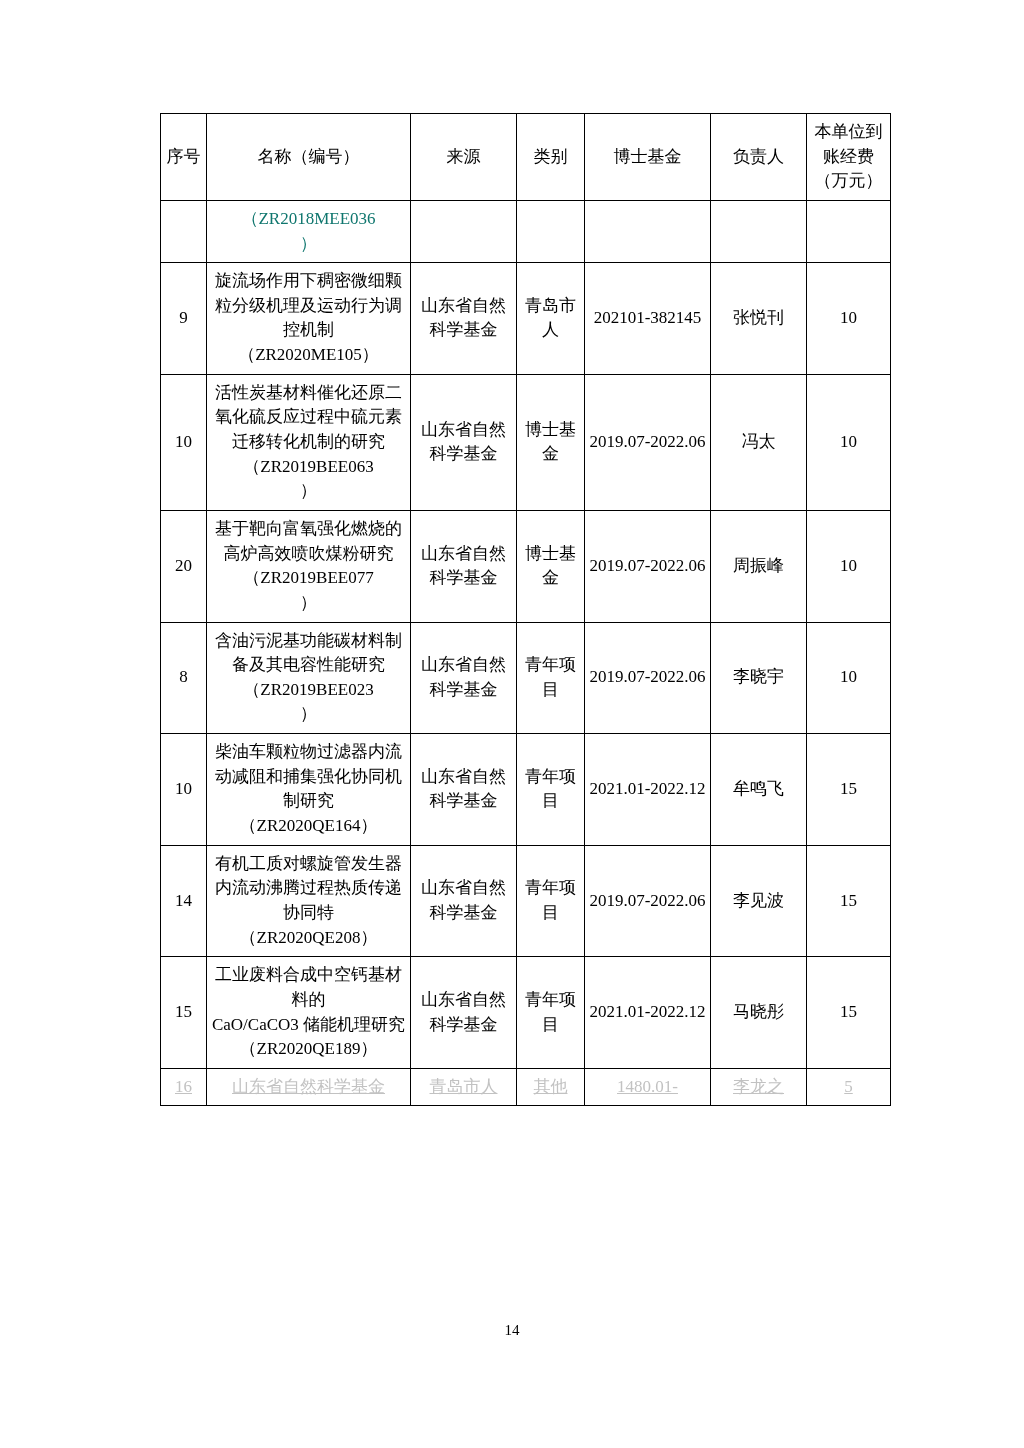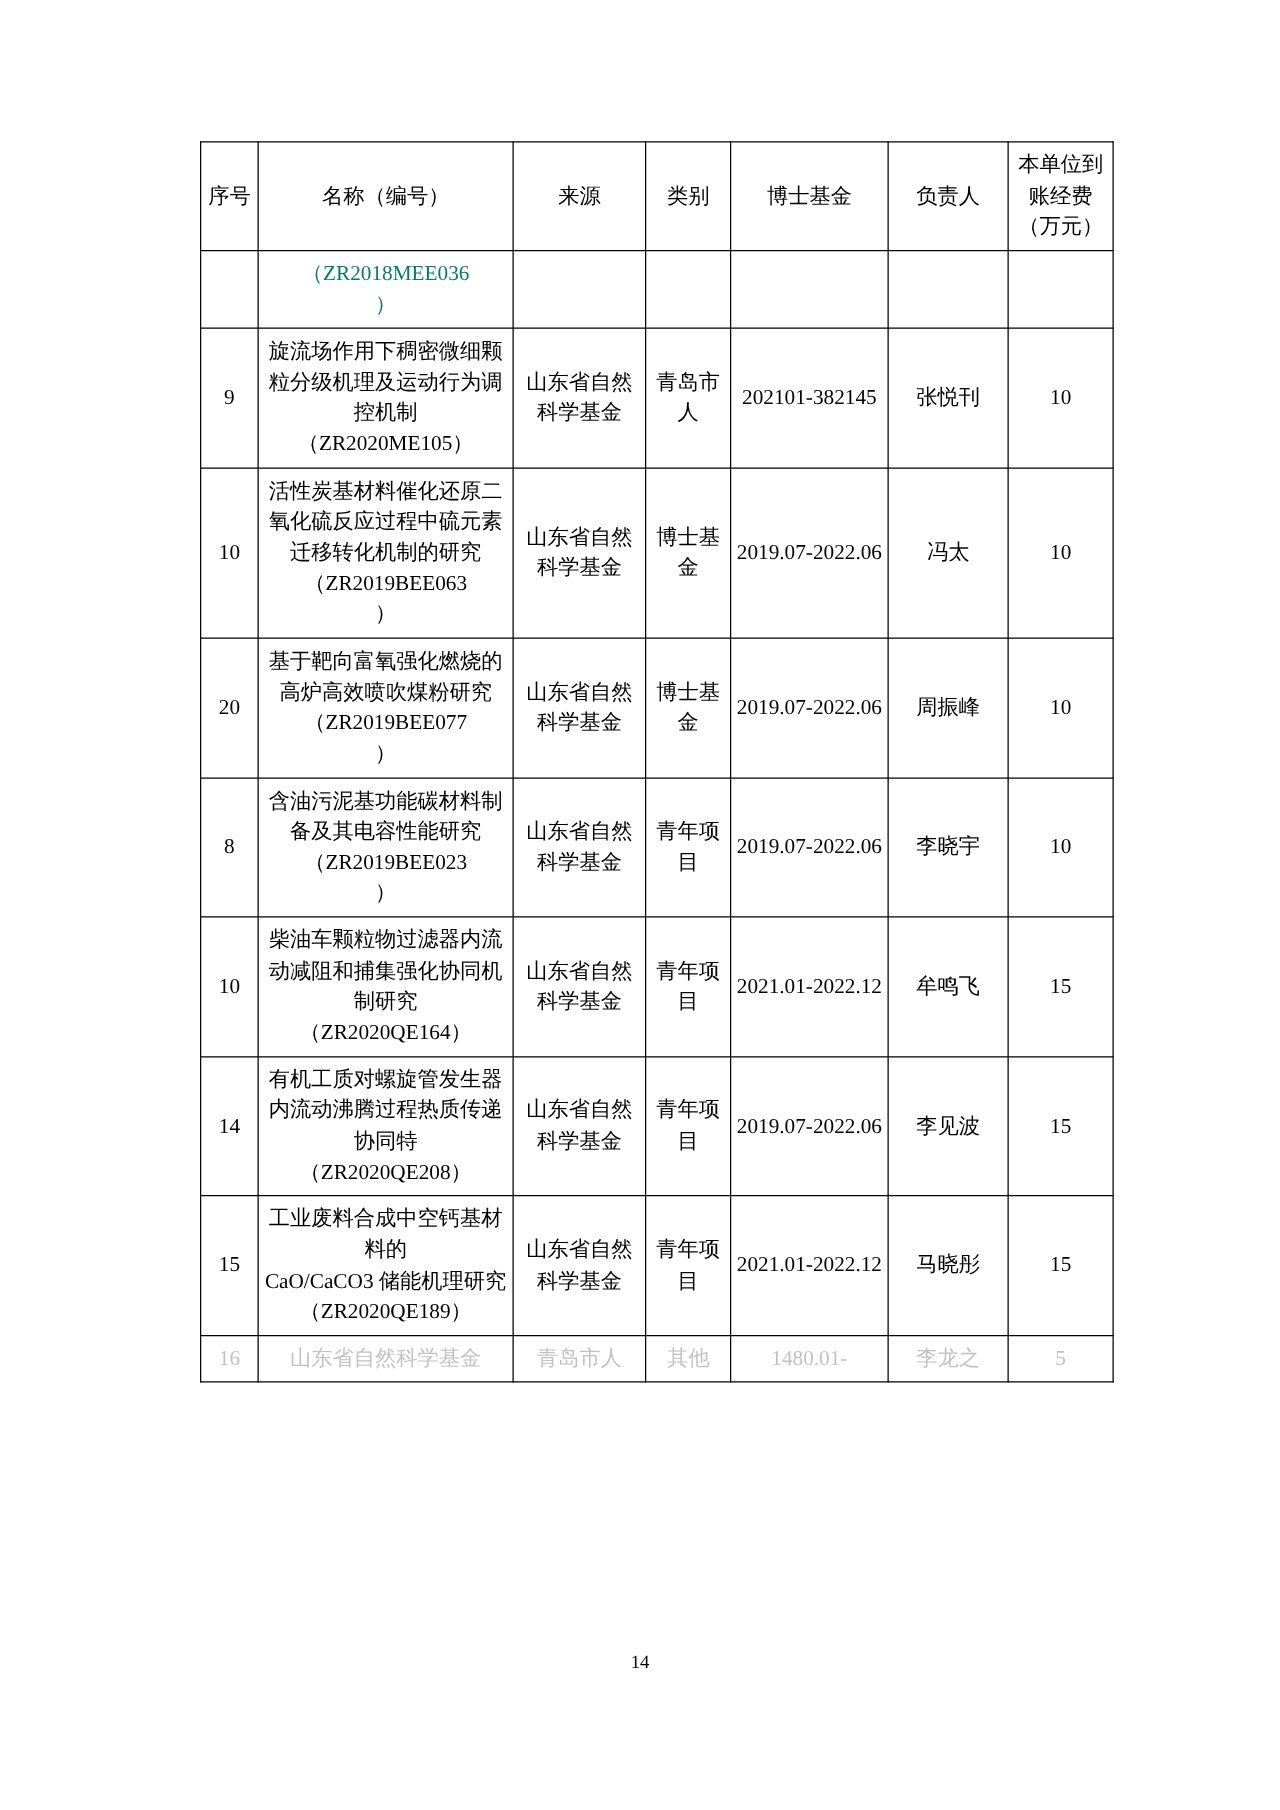--- a/index.html
+++ b/index.html
@@ -65,20 +65,21 @@
     font-size: 17px;
   }
   td.time-cell, td.fund-cell {
     font-size: 17px;
   }
   .row-partial td {
     color: #0f766e;
   }
   .row-faded td {
     color: #c2c2c2;
+    text-decoration: underline;
   }
   .bold-cell { font-weight: bold; }
   .page-number {
     position: absolute;
     left: 0;
     top: 1322px;
     width: 1024px;
     text-align: center;
     font-size: 15px;
     font-family: "Liberation Serif", serif;

